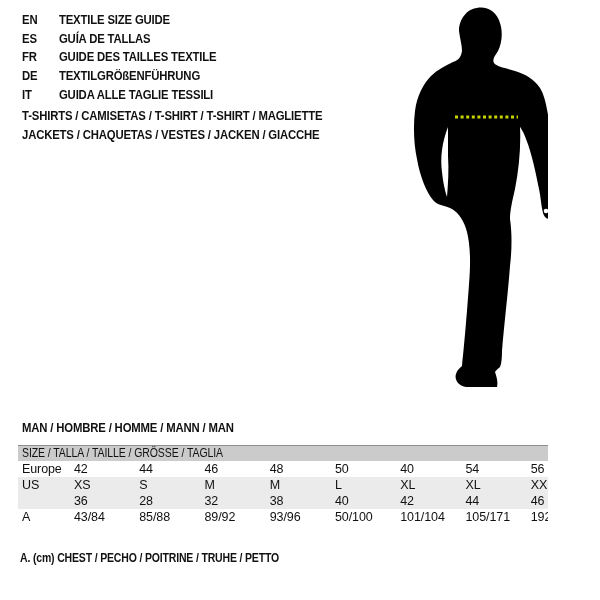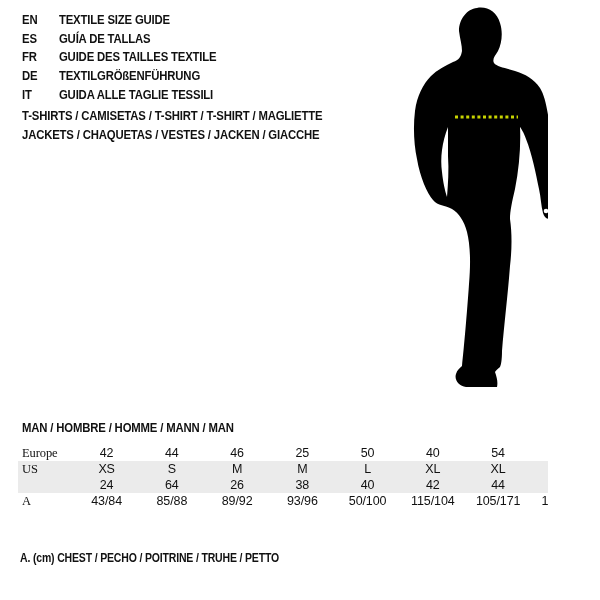--- a/index.html
+++ b/index.html
@@ -27,22 +27,22 @@
   .measure-label{font-family:"Liberation Sans",sans-serif;font-size:14px;fill:#000;}
 
   
   .section-title{position:absolute;left:22px;top:420px;font-weight:700;font-size:13.5px;letter-spacing:-0.2px;}
 
   
   .size-table{position:absolute;left:18px;top:445px;width:578px;font-size:12.5px;letter-spacing:-0.1px;}
   .thead{background:var(--head-bg,#cbcbcb);border-top:1px solid var(--head-border,#8e8e8e);height:15px;line-height:15px;padding-left:4px;}
   .trow{display:flex;height:16px;line-height:16px;}
   .trow.shaded{background:var(--alt-bg,#ebebeb);}
-  .tlabel{width:52px;padding-left:4px;font-family:Liberation Serif, serif;}
-  .tcell{flex:1;text-align:center;}
+  .tlabel{width:52px;padding-left:4px;}
+  .tcell{flex:1;text-align:left;}
 
   
   .footnote{position:absolute;left:20px;top:551px;font-weight:700;font-size:12.5px;letter-spacing:-0.2px;}
 </style>
 </head>
 <body>
 
 <div class="canvas" style="--measure: #c8d400; --leader: #000000; --sil: #000000; --head-bg: #cbcbcb; --head-border: #8e8e8e; --alt-bg: #ebebeb; --ink: #111111; --bg: #ffffff;">
 
   <div class="lang-block cond">
@@ -116,62 +116,65 @@
       <circle class="gap" cx="156" cy="211" r="2.3"></circle>
       <line class="chest-dash" x1="65" y1="117" x2="128" y2="117"></line>
       <line class="leader-dash" x1="153" y1="117" x2="169" y2="117"></line>
       <text class="measure-label" x="173" y="122">A</text>
     </svg>
   </div>
 
   <div class="section-title cond">MAN / HOMBRE / HOMME / MANN / MAN</div>
 
   <div class="size-table">
+    <div class="thead">
+      <span class="cond" style="display:inline-block">SIZE / TALLA / TAILLE / GRÖSSE / TAGLIA</span>
+    </div>
     <div>
         <div class="trow">
           <div class="tlabel">Europe</div>
           <div class="tcell">42</div>
           <div class="tcell">44</div>
           <div class="tcell">46</div>
-          <div class="tcell">25</div>
+          <div class="tcell">48</div>
           <div class="tcell">50</div>
           <div class="tcell">40</div>
           <div class="tcell">54</div>
           <div class="tcell">56</div>
         </div>
         <div class="trow shaded">
           <div class="tlabel">US</div>
           <div class="tcell">XS</div>
           <div class="tcell">S</div>
           <div class="tcell">M</div>
           <div class="tcell">M</div>
           <div class="tcell">L</div>
           <div class="tcell">XL</div>
           <div class="tcell">XL</div>
           <div class="tcell">XXL</div>
         </div>
         <div class="trow shaded">
           <div class="tlabel"></div>
-          <div class="tcell">24</div>
-          <div class="tcell">64</div>
-          <div class="tcell">26</div>
+          <div class="tcell">36</div>
+          <div class="tcell">28</div>
+          <div class="tcell">32</div>
           <div class="tcell">38</div>
           <div class="tcell">40</div>
           <div class="tcell">42</div>
           <div class="tcell">44</div>
           <div class="tcell">46</div>
         </div>
         <div class="trow">
           <div class="tlabel">A</div>
           <div class="tcell">43/84</div>
           <div class="tcell">85/88</div>
           <div class="tcell">89/92</div>
           <div class="tcell">93/96</div>
           <div class="tcell">50/100</div>
-          <div class="tcell">115/104</div>
+          <div class="tcell">101/104</div>
           <div class="tcell">105/171</div>
           <div class="tcell">192/112</div>
         </div>
       </div>
   </div>
 
   <div class="footnote cond">A. (cm) CHEST / PECHO / POITRINE / TRUHE / PETTO</div>
 
 </div>
 

